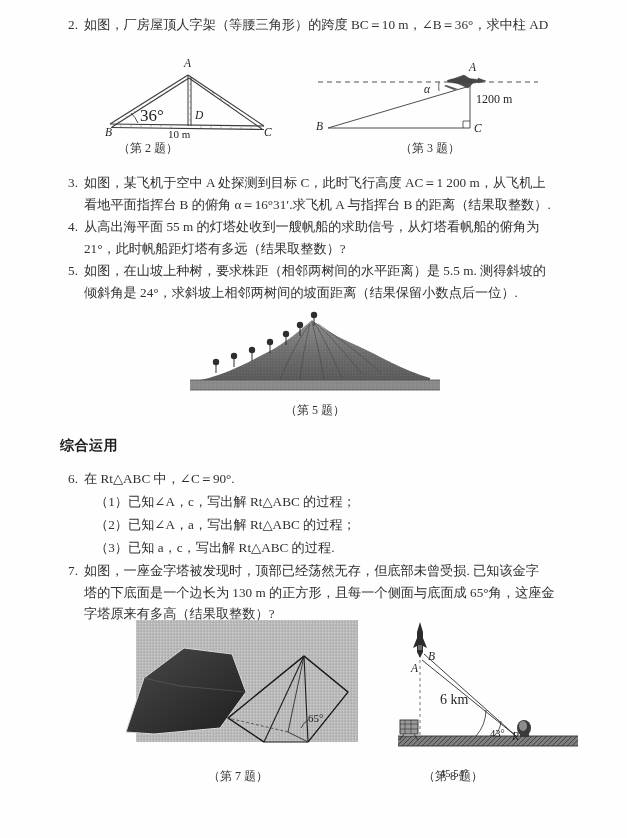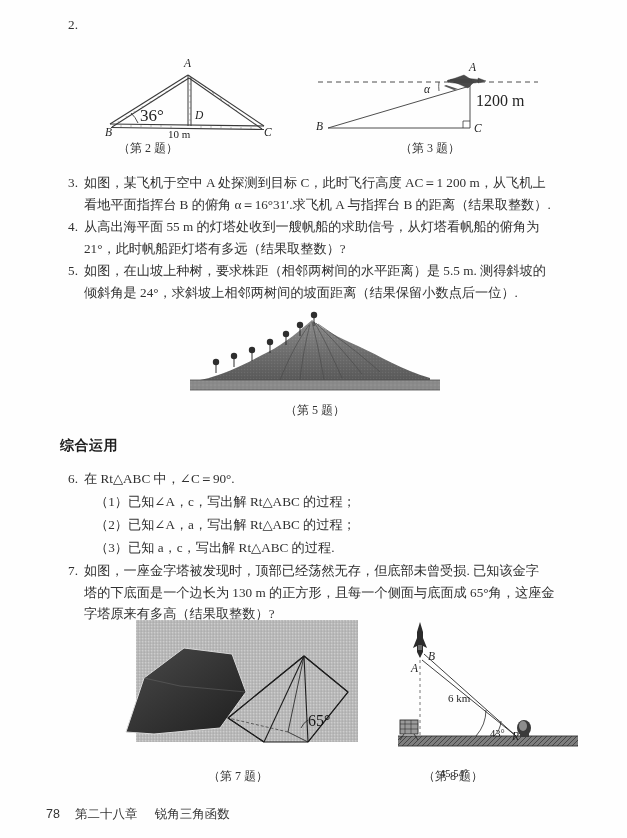--- a/index.html
+++ b/index.html
@@ -85,20 +85,21 @@
   .label.rm { font-style: normal; }
 </style>
 </head>
 <body>
 
 <div class="page">
 
   <div class="prob" style="left:52px; top:14px; width:545px;">
     <div class="num">2.</div>
     <div class="body">
+      <div>如图，厂房屋顶人字架（等腰三角形）的跨度 BC＝10 m，∠B＝36°，求中柱 AD</div>
     </div>
   </div>
 
   <div class="fig" style="left:96px; top:66px; width:190px; height:72px;">
     <svg width="190" height="72" viewBox="0 0 190 72">
 
       <g stroke="#3a3a3a" fill="none">
         <path d="M14,58 L92,9" stroke-width="1.1"></path>
         <path d="M16,61 L93,12" stroke-width="1.1"></path>
         <path d="M92,9 L168,60" stroke-width="1.1"></path>
@@ -179,21 +180,21 @@
         <path d="M160,8 L168,11 L160,13 Z"></path>
       </g>
       <g fill="#585858">
         <path d="M128,15 L140,19 L136,20 L126,16 Z"></path>
       </g>
     </svg>
     <span class="label" style="left:151px; top:-9px;">A</span>
     <span class="label" style="left:-2px; top:50px;">B</span>
     <span class="label" style="left:156px; top:52px;">C</span>
     <span class="label rm" style="left:106px; top:13px; font-style:italic;">α</span>
-    <span class="label rm" style="left:158px; top:22px; font-size:16px;">1200 m</span>
+    <span class="label rm" style="left:158px; top:22px; font-size:12px;">1200 m</span>
   </div>
   <div class="caption" style="left:400px; top:140px;">（第 3 题）</div>
 
   <div class="prob" style="left:52px; top:172px; width:545px;">
     <div class="num">3.</div>
     <div class="body">
       <div>如图，某飞机于空中 A 处探测到目标 C，此时飞行高度 AC＝1 200 m，从飞机上</div>
       <div>看地平面指挥台 B 的俯角 α＝16°31′.求飞机 A 与指挥台 B 的距离（结果取整数）.</div>
     </div>
   </div>
@@ -337,21 +338,21 @@
       </g>
 
       <g stroke="#1d1d1d" stroke-width="0.8" fill="none">
         <path d="M168,36 L152,112"></path>
         <path d="M152,112 L92,98" stroke-dasharray="3 2" opacity="0.75"></path>
         <path d="M152,112 L172,122"></path>
       </g>
 
       <path d="M165,108 A 18 18 0 0 1 172,100" stroke="#1d1d1d" stroke-width="0.8" fill="none"></path>
     </svg>
-    <span class="label rm" style="left:172px; top:92px; font-size:16px; color:#161616;">65°</span>
+    <span class="label rm" style="left:172px; top:92px; font-size:11px; color:#161616;">65°</span>
   </div>
   <div class="caption" style="left:208px; top:768px;">（第 7 题）</div>
 
   <div class="fig" style="left:398px; top:620px; width:180px; height:140px;">
     <svg width="180" height="140" viewBox="0 0 180 140">
       <defs>
         <pattern id="groundhatch" width="5" height="5" patternUnits="userSpaceOnUse">
           <rect width="5" height="5" fill="#7d7d7d"></rect>
           <path d="M0,5 L5,0" stroke="#3f3f3f" stroke-width="0.9"></path>
         </pattern>
@@ -392,25 +393,20 @@
         <ellipse cx="126" cy="108" rx="7" ry="8"></ellipse>
         <rect x="122" y="112" width="9" height="5"></rect>
       </g>
       <g fill="#8d8d8d">
         <ellipse cx="125" cy="106" rx="4" ry="5"></ellipse>
       </g>
     </svg>
     <span class="label" style="left:30px; top:30px;">B</span>
     <span class="label" style="left:13px; top:42px;">A</span>
     <span class="label" style="left:114px; top:110px;">R</span>
-    <span class="label rm" style="left:50px; top:72px; font-size:11px;">6 km</span>
+    <span class="label rm" style="left:42px; top:72px; font-size:14px;">6 km</span>
     <span class="label rm" style="left:42px; top:100px; font-size:10.5px;margin-top:48px;">45.54°</span>
     <span class="label rm" style="left:92px; top:108px; font-size:10.5px;">43°</span>
   </div>
   <div class="caption" style="left:423px; top:768px;">（第 8 题）</div>
 
-  <div class="footer" style="left:46px; top:806px;">
-    <span class="pg">78</span>
-    <span class="ch">第二十八章</span>
-    <span>锐角三角函数</span>
-  </div>
 
 </div>
 
 </body></html>

